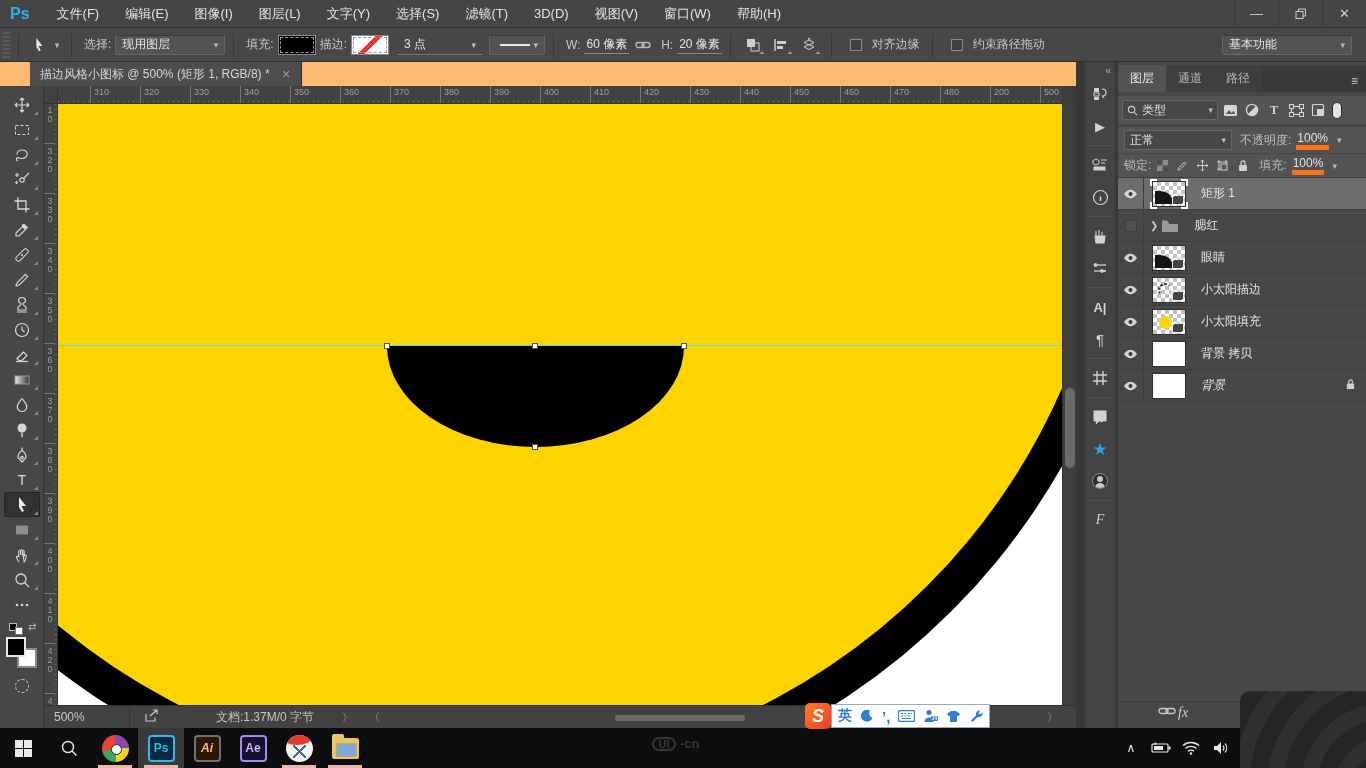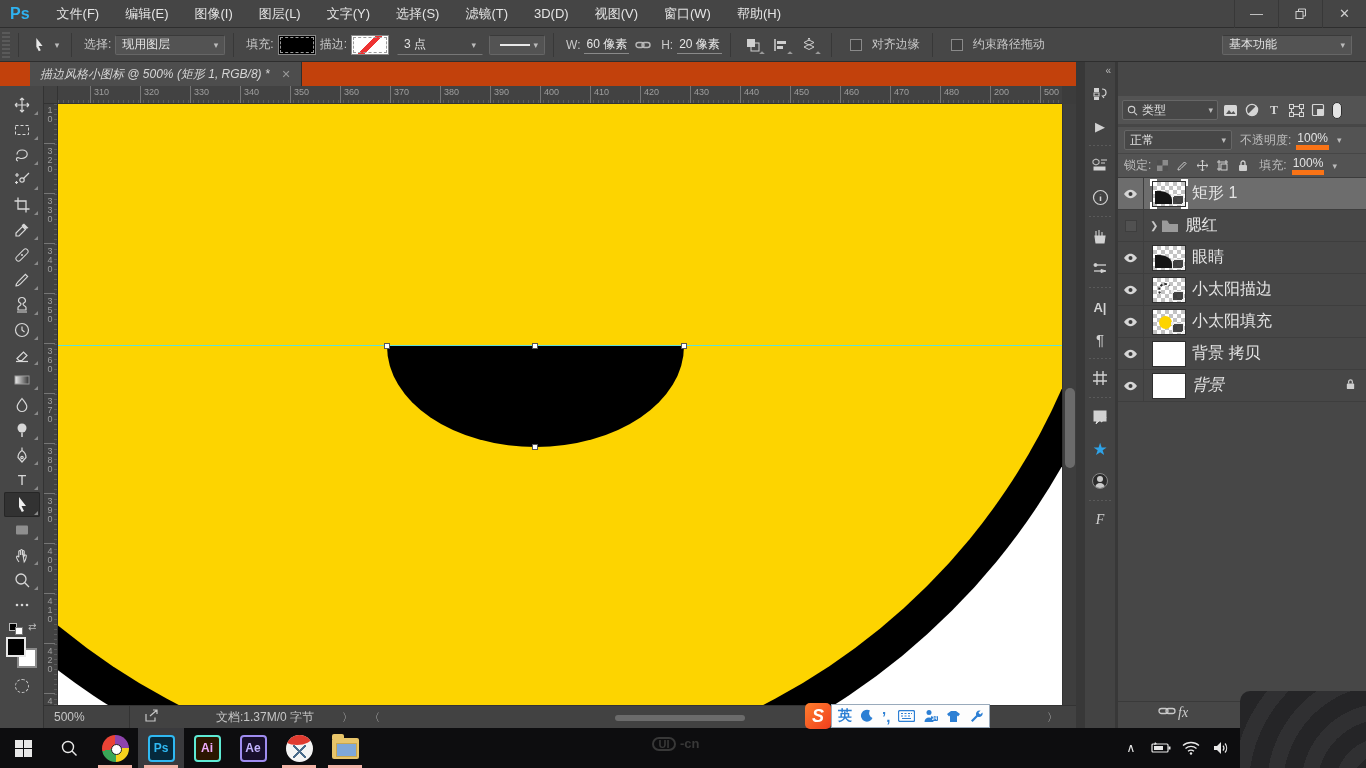--- a/index.html
+++ b/index.html
@@ -26,21 +26,21 @@
   #stroke-swatch{background:linear-gradient(135deg,#fff 44%,#e33 44%,#e33 56%,#fff 56%);}
   .underline-val{color:#e6e6e6;border-bottom:1px solid #8a8a8a;padding:0 2px;min-width:44px;display:inline-block;}
   .ob-icon{width:22px;height:22px;display:flex;align-items:center;justify-content:center;margin:0 3px;position:relative;}
   .ob-icon svg{display:block;}
   .dd-tick{position:absolute;right:0;bottom:0;width:0;height:0;border-left:4px solid transparent;border-top:4px solid #9a9a9a;transform:rotate(-45deg);}
   .checkbox{width:12px;height:12px;border:1px solid #8a8a8a;background:#3f3f3f;margin:0 6px 0 10px;}
   #workspace{margin-left:auto;margin-right:14px;}
   #linestyle-line{width:30px;height:2px;background:#e8e8e8;margin:0 4px;}
 
   
-  #tabrow{left:0;top:62px;width:1076px;height:24px;background:#c2410c;display:flex;align-items:flex-end;font-style:italic;}
+  #tabrow{left:0;top:62px;width:1076px;height:24px;background:#fdba74;display:flex;align-items:flex-end;}
   #doc-tab{margin-left:30px;height:24px;background:#4d4d4d;color:#d6d6d6;display:flex;align-items:center;padding:0 10px;font-size:12px;border-right:1px solid #2e2e2e;}
   #tab-close{margin-left:12px;color:#9a9a9a;font-size:11px;}
 
   
   #toolbar{left:0;top:86px;width:44px;height:642px;background:#474747;border-right:1px solid #333;display:flex;flex-direction:column;align-items:center;padding-top:6px;}
   .tool{width:36px;height:25px;display:flex;align-items:center;justify-content:center;position:relative;border-radius:2px;}
   .tool .fly{position:absolute;right:2px;bottom:2px;width:0;height:0;border-left:4px solid transparent;border-bottom:4px solid #8a8a8a;}
   .tool.selected{background:#323232;box-shadow:inset 0 0 0 1px #262626;}
   .tool svg{display:block;}
   #swap-mini{width:30px;height:14px;position:relative;margin-top:4px;}
@@ -123,42 +123,42 @@
   .dot-y{position:absolute;left:6px;top:6px;width:13px;height:13px;border-radius:50%;background:var(--yellow,#fdd400);}
   .arc-s{position:absolute;left:5px;top:5px;width:14px;height:14px;border-radius:50%;border:2px dotted #2a2a2a;border-right-color:transparent;border-bottom-color:transparent;}
   .badge{position:absolute;right:1px;bottom:1px;width:12px;height:10px;border:1px solid #ededed;background:rgba(50,50,50,.9);}
   .badge:before{content:"";position:absolute;left:-2px;top:-2px;width:3px;height:3px;background:#ededed;}
   .badge:after{content:"";position:absolute;right:-2px;bottom:-2px;width:3px;height:3px;background:#ededed;}
   .sel-brackets{position:absolute;left:-3px;top:-3px;right:-3px;bottom:-3px;
     background:linear-gradient(#fff,#fff) left top/7px 2px no-repeat,linear-gradient(#fff,#fff) left top/2px 7px no-repeat,
     linear-gradient(#fff,#fff) right top/7px 2px no-repeat,linear-gradient(#fff,#fff) right top/2px 7px no-repeat,
     linear-gradient(#fff,#fff) left bottom/7px 2px no-repeat,linear-gradient(#fff,#fff) left bottom/2px 7px no-repeat,
     linear-gradient(#fff,#fff) right bottom/7px 2px no-repeat,linear-gradient(#fff,#fff) right bottom/2px 7px no-repeat;}
-  .lname{margin-left:6px;color:#e4e4e4;font-size:16px;}
+  .lname{margin-left:15px;color:#e4e4e4;font-size:12px;}
   .lname.italic{font-style:italic;}
   .row-lock{margin-left:auto;margin-right:10px;color:#cfcfcf;}
   #layers-bottom{position:absolute;left:0;bottom:5px;width:248px;height:22px;border-top:1px solid #3a3a3a;display:flex;align-items:center;padding-left:40px;color:#c9c9c9;}
   #fx-label{font-family:"Liberation Serif","DejaVu Serif",serif;font-style:italic;font-size:14px;margin-left:2px;color:#cfcfcf;}
 
   
   #ime{left:805px;top:703px;height:26px;display:flex;align-items:center;z-index:30;}
   #ime-logo{width:26px;height:26px;background:linear-gradient(135deg,#ff7e2d,#ef3d1d);border-radius:5px;color:#fff;font-weight:bold;font-size:18px;display:flex;align-items:center;justify-content:center;font-style:italic;}
   #ime-bar{height:24px;background:#fdfdfd;border:1px solid #9ab;display:flex;align-items:center;padding:0 6px;gap:8px;}
   .ime-item{color:#2c7fd4;font-weight:bold;font-size:14px;display:flex;align-items:center;}
   .ime-item svg{display:block;}
 
   
   #taskbar{left:0;top:728px;width:1366px;height:40px;background:#0d0d0f;display:flex;align-items:center;z-index:20;}
   .tb-btn{width:46px;height:40px;display:flex;align-items:center;justify-content:center;position:relative;}
   .tb-app{width:46px;height:40px;display:flex;align-items:center;justify-content:center;position:relative;}
   .tb-app.active{background:#3a3a3d;}
   .tb-underline{position:absolute;left:6px;bottom:0;width:34px;height:3px;background:#f2b3a7;}
   .appicon{width:27px;height:27px;border-radius:4px;display:flex;align-items:center;justify-content:center;font-weight:bold;font-size:12px;}
   #ic-ps{background:#06293c;border:2px solid #2fb9f3;color:#2fb9f3;}
-  #ic-ai{background:#2b1600;border:2px solid #5eead4;color:#f0abfc;}
+  #ic-ai{background:#2b1600;border:2px solid #737373;color:#fdba74;font-style:italic;}
   #ic-ae{background:#180f2c;border:2px solid #9f8cf0;color:#c3b3ff;}
   #ic-chrome{border-radius:50%;background:conic-gradient(#8e44ad 0 25%,#f6d31c 25% 50%,#3aa757 50% 72%,#ea4335 72% 100%);position:relative;}
   #ic-chrome:before{content:"";position:absolute;left:9px;top:9px;width:9px;height:9px;border-radius:50%;background:#fff;border:1px solid #222;}
   #ic-snip{border-radius:50%;background:#f4f4f4;position:relative;overflow:hidden;}
   #ic-snip:before{content:"";position:absolute;left:-4px;top:-6px;width:30px;height:16px;background:#e03a2f;border-radius:50%;}
   #ic-snip:after{content:"";position:absolute;left:7px;top:10px;width:13px;height:13px;background:linear-gradient(45deg,transparent 44%,#4a6b8a 44%,#4a6b8a 56%,transparent 56%),linear-gradient(-45deg,transparent 44%,#4a6b8a 44%,#4a6b8a 56%,transparent 56%);}
   #ic-folder{position:relative;width:27px;height:21px;background:#e8c56a;border-radius:2px;}
   #ic-folder:before{content:"";position:absolute;left:0;top:-4px;width:12px;height:5px;background:#e8c56a;border-radius:2px 2px 0 0;}
   #ic-folder:after{content:"";position:absolute;left:4px;top:5px;width:19px;height:12px;background:#7fa8d9;border:1px solid #caa84f;}
   #watermark{position:absolute;left:652px;top:8px;display:flex;align-items:center;color:#3a3a3a;}
@@ -576,20 +576,26 @@
       </span>
     <span class="strip-icon" id="star-ico">★</span>
     <span class="strip-icon">
         <span id="avatar-ico"></span>
       </span>
     <div class="strip-sep"></div>
     <span class="strip-icon" id="fonts-ico">F</span>
   </div>
 
   <div id="layers" class="abs">
+    <div id="ptabs">
+      <span class="ptab active">图层</span>
+      <span class="ptab">通道</span>
+      <span class="ptab">路径</span>
+      <span id="panel-menu">≡</span>
+    </div>
     <div id="filter-row">
       <div id="type-select">
         <svg width="11" height="11" viewBox="0 0 12 12" style="margin-right:4px">
             <circle cx="5" cy="5" r="3.5" fill="none" stroke="#cfcfcf" stroke-width="1.2"></circle>
             <path d="M8 8l3 3" stroke="#cfcfcf" stroke-width="1.2"></path>
           </svg>
         <span>类型</span>
         <span class="chev" style="margin-left:auto">▾</span>
       </div>
       <span class="f-ico">

